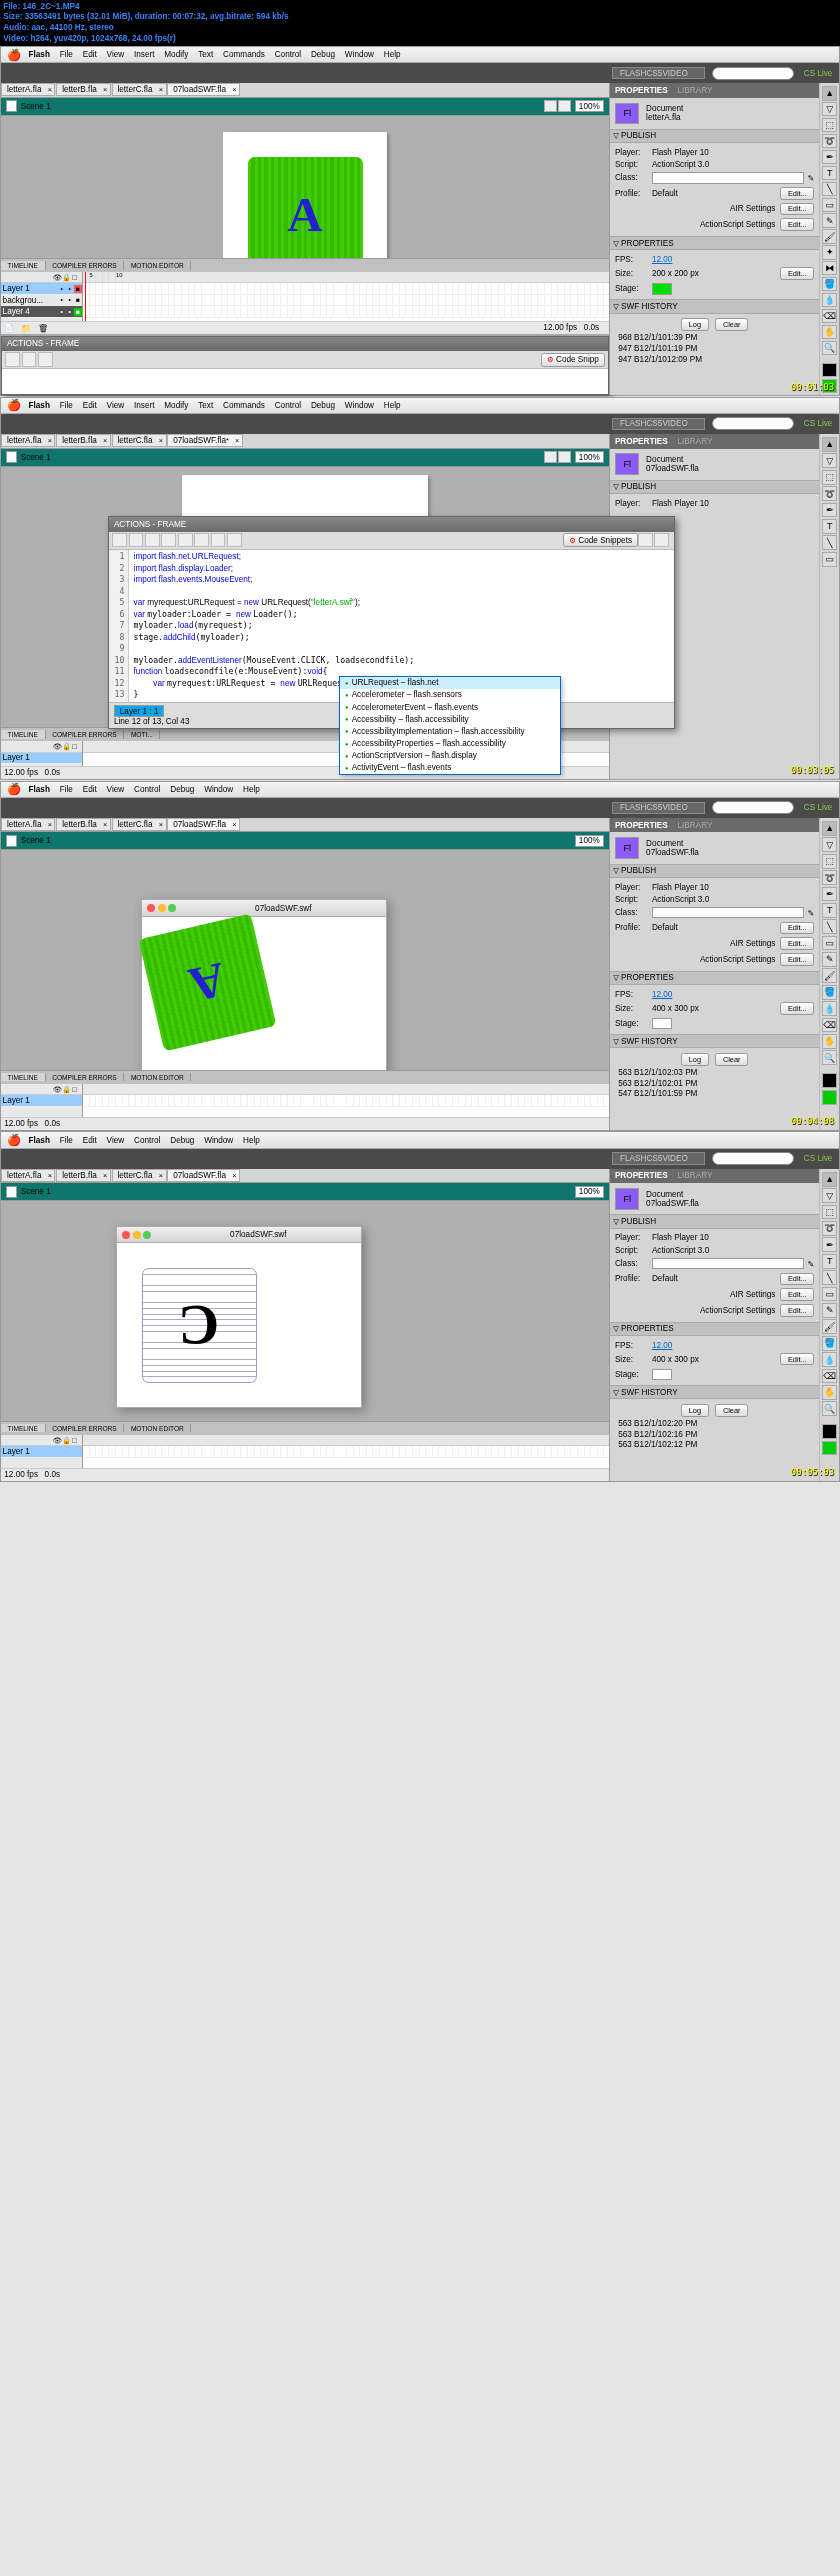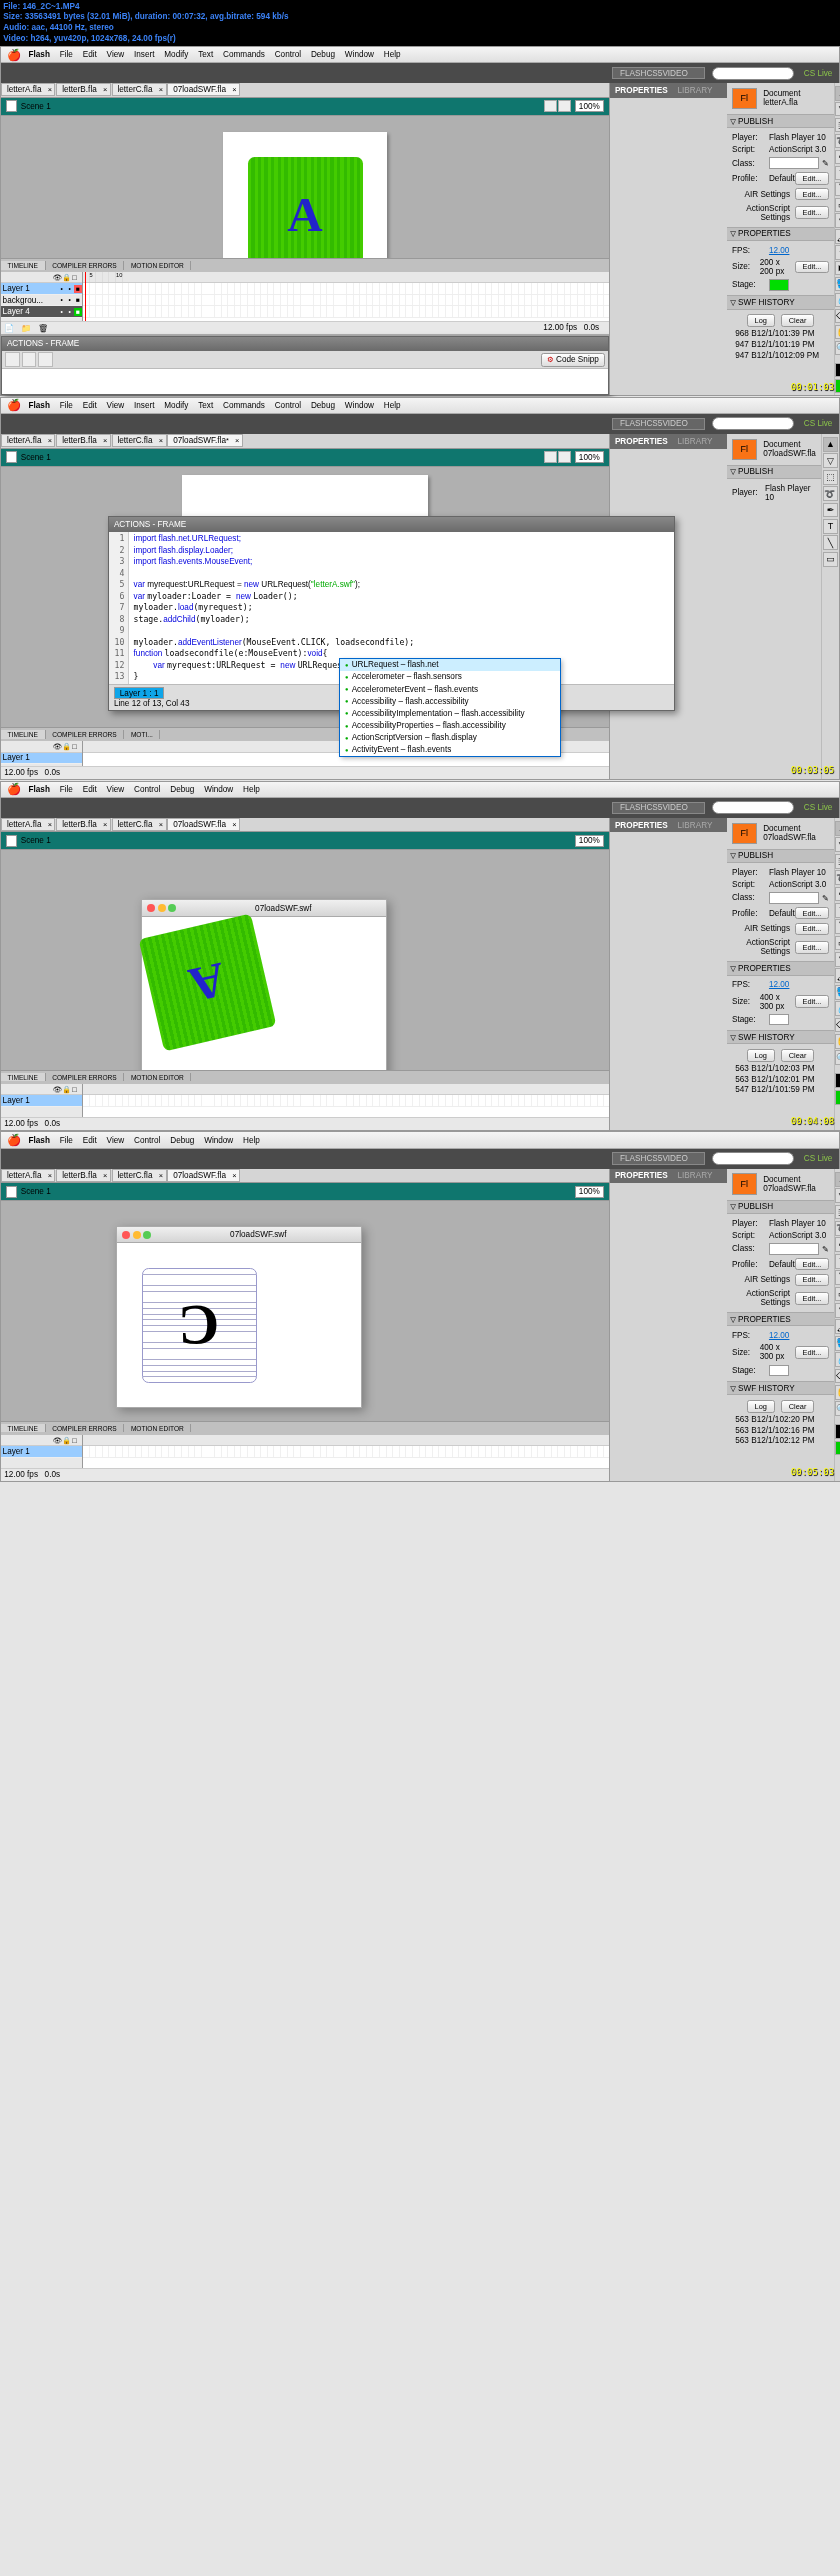--- a/index.html
+++ b/index.html
@@ -44,28 +44,28 @@
 .layer-row .dots span{width:8.2px;height:8.2px;font-size:6.6px;text-align:center}
 .frames-area{flex:1;background:#fff;position:relative}
 .frames-ruler{height:11.5px;background:#e8e8e8;border-bottom:0.8px solid #ccc;display:flex}
 .frames-ruler span{width:6.6px;font-size:5.7px;border-right:0.8px solid #ddd}
 .frame-grid{position:relative;background:repeating-linear-gradient(90deg,#fff,#fff 5.7px,#f0f0f0 5.7px,#f0f0f0 6.6px)}
 .frame-row{height:11.5px;border-bottom:0.8px solid #eee}
 .playhead{position:absolute;top:0;width:0.8px;height:100%;background:red}
 .timeline-footer{height:13px;background:#e8e8e8;border-top:0.8px solid #ccc;display:flex;align-items:center;padding:0 3.3px;font-size:6.6px}
 .timeline-footer span{margin-right:6.6px}
 .right-panels{width:230px;background:#d5d5d5;border-left:0.8px solid #999;display:flex}
-.props-panel{flex:1;display:flex;flex-direction:row}
+.props-panel{flex:1;display:flex;flex-direction:column}
 .panel-header{background:#6a6a6a;color:#fff;height:14.8px;display:flex;align-items:center;padding:0 4.9px;font-size:7.4px}
 .panel-header span{margin-right:9.8px}
 .panel-header span.active{color:#fff;font-weight:bold}
 .panel-header span.inactive{color:#aaa}
 .panel-body{background:#d5d5d5;padding:4.9px;flex:1}
 .doc-row{display:flex;align-items:center;margin-bottom:4.9px}
-.doc-icon{width:24.6px;height:21.3px;background:#f97316;border:0.8px solid #999;display:flex;align-items:center;justify-content:center;font-size:9px;margin-right:6.6px}
+.doc-icon{width:24.6px;height:21.3px;background:#8b5cf6;border:0.8px solid #999;display:flex;align-items:center;justify-content:center;font-size:9px;margin-right:6.6px}
 .section-head{background:#c0c0c0;padding:1.6px 3.3px;font-size:7.4px;margin:3.3px -4.9px;border-top:0.8px solid #aaa;border-bottom:0.8px solid #aaa}
 .prop-row{display:flex;align-items:center;padding:1.6px 0;font-size:7.4px}
 .prop-row .label{width:37px}
 .prop-row .value{color:#000}
 .prop-row .link{color:#06c;text-decoration:underline}
 .prop-row .input{background:#fff;border:0.8px solid #999;flex:1;height:11.5px;margin-right:3.3px}
 .prop-row .btn{background:linear-gradient(#fff,#ddd);border:0.8px solid #999;padding:0.8px 6.6px;font-size:7.4px;border-radius:2.5px}
 .color-swatch{width:19.7px;height:11.5px;background:#0d0;border:0.8px solid #999}
 .color-swatch.white{background:#fff}
 .hist-row{display:flex;justify-content:flex-start;font-size:6.6px;padding:0.8px 3.3px}
@@ -381,20 +381,36 @@
     </div>
     <div class="stage-area" style="padding-top:8.2px">
       <div style="background:#fff;width:246px;height:49px;box-shadow:1.6px 1.6px 3.3px rgba(0,0,0,.3)"></div>
     </div>
 
     <div style="position:absolute;top:82px;left:107px;right:164px;z-index:10">
     <div class="actions-panel">
       <div class="actions-header">
               <span>ACTIONS - FRAME</span>
             </div>
+      <div class="actions-toolbar">
+        <div class="abtn"></div>
+        <div class="abtn"></div>
+        <div class="abtn"></div>
+        <div class="abtn"></div>
+        <div class="abtn"></div>
+        <div class="abtn"></div>
+        <div class="abtn"></div>
+        <div class="abtn"></div>
+        <div class="spacer"></div>
+        <div class="snippets">
+                <span>Code Snippets</span>
+              </div>
+        <div class="abtn"></div>
+        <div class="abtn"></div>
+      </div>
       <div class="code-area" style="position:relative">
         <div class="line-numbers">1
 2
 3
 4
 5
 6
 7
 8
 9

